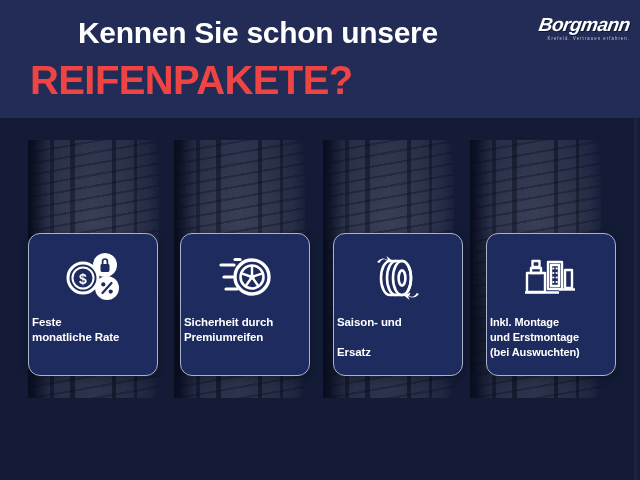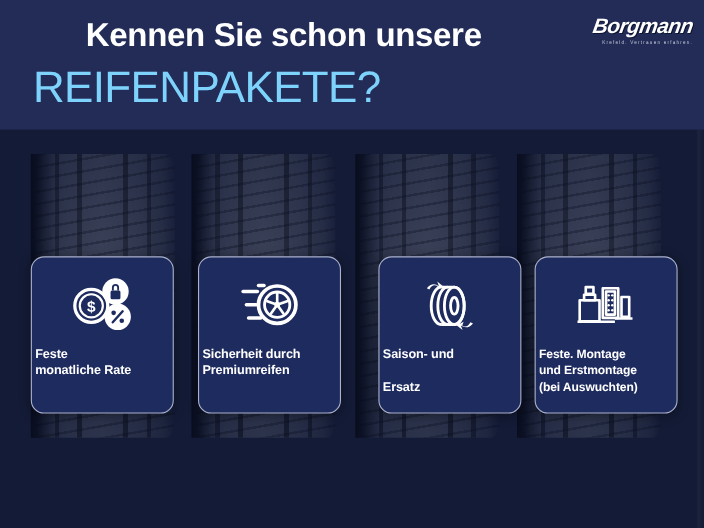--- a/index.html
+++ b/index.html
@@ -17,21 +17,21 @@
     background:#222c57;
     overflow:hidden;
   }
   .title-line1 {
     position:absolute; left:30px; top:16px;
     font-size:30px; font-weight:bold; color:#ffffff;
     letter-spacing:-0.3px; white-space:nowrap;margin-left:48px;
   }
   .title-line2 {
     position:absolute; left:30px; top:58px;
-    font-size:40px; font-weight:normal; color:#7dd3fc;
+    font-size:40px; font-weight:bold; color:#ef4444;
     letter-spacing:-0.6px; white-space:nowrap;
   }
 
   
   .logo {
     position:absolute; right:10px; top:14px;
     width:110px; height:34px;
   }
   .logo-word {
     font-size:19px; font-weight:bold; color:#ffffff;
@@ -98,21 +98,21 @@
   .card {
     position:absolute; top:115px; width:130px; height:143px;
     background:#1e2b5e;
     border:1px solid #aab2cc;
     border-radius:12px;
     display:flex; flex-direction:column;
     align-items:center; justify-content:flex-start;
     padding-top:14px;
     box-shadow:0 2px 10px rgba(0,0,0,0.35);
   }
-  .c1 { left:28px; } .c2 { left:180px; } .c3 { left:344px; } .c4 { left:486px; }
+  .c1 { left:28px; } .c2 { left:180px; } .c3 { left:333px; } .c4 { left:486px; }
 
   .card-icon { width:72px; height:58px; display:block; flex:0 0 auto; }
   .card-label {
     margin-top:9px; width:122px;
     font-size:11.5px; font-weight:bold; color:#ffffff;
     line-height:15px; 
     letter-spacing:-0.1px;
   }
   .c4 .card-label { font-size:11px; }
 
@@ -236,21 +236,21 @@
             <circle cx="41.6" cy="20.5" r="1.1"></circle>
           <circle cx="38.3" cy="25" r="1.1"></circle>
             <circle cx="41.6" cy="25" r="1.1"></circle>
           <circle cx="38.3" cy="29.5" r="1.1"></circle>
             <circle cx="41.6" cy="29.5" r="1.1"></circle>
           <circle cx="38.3" cy="34" r="1.1"></circle>
             <circle cx="41.6" cy="34" r="1.1"></circle>
         </g>
       </svg>
       <div class="card-label">
-        <span>Feste. Montage</span><br>
+        <span>Inkl. Montage</span><br>
         <span>und Erstmontage</span><br>
         <span>(bei Auswuchten)</span>
       </div>
     </div>
 
   </div>
 
   <div class="edge-right"></div>
 </div>
 

